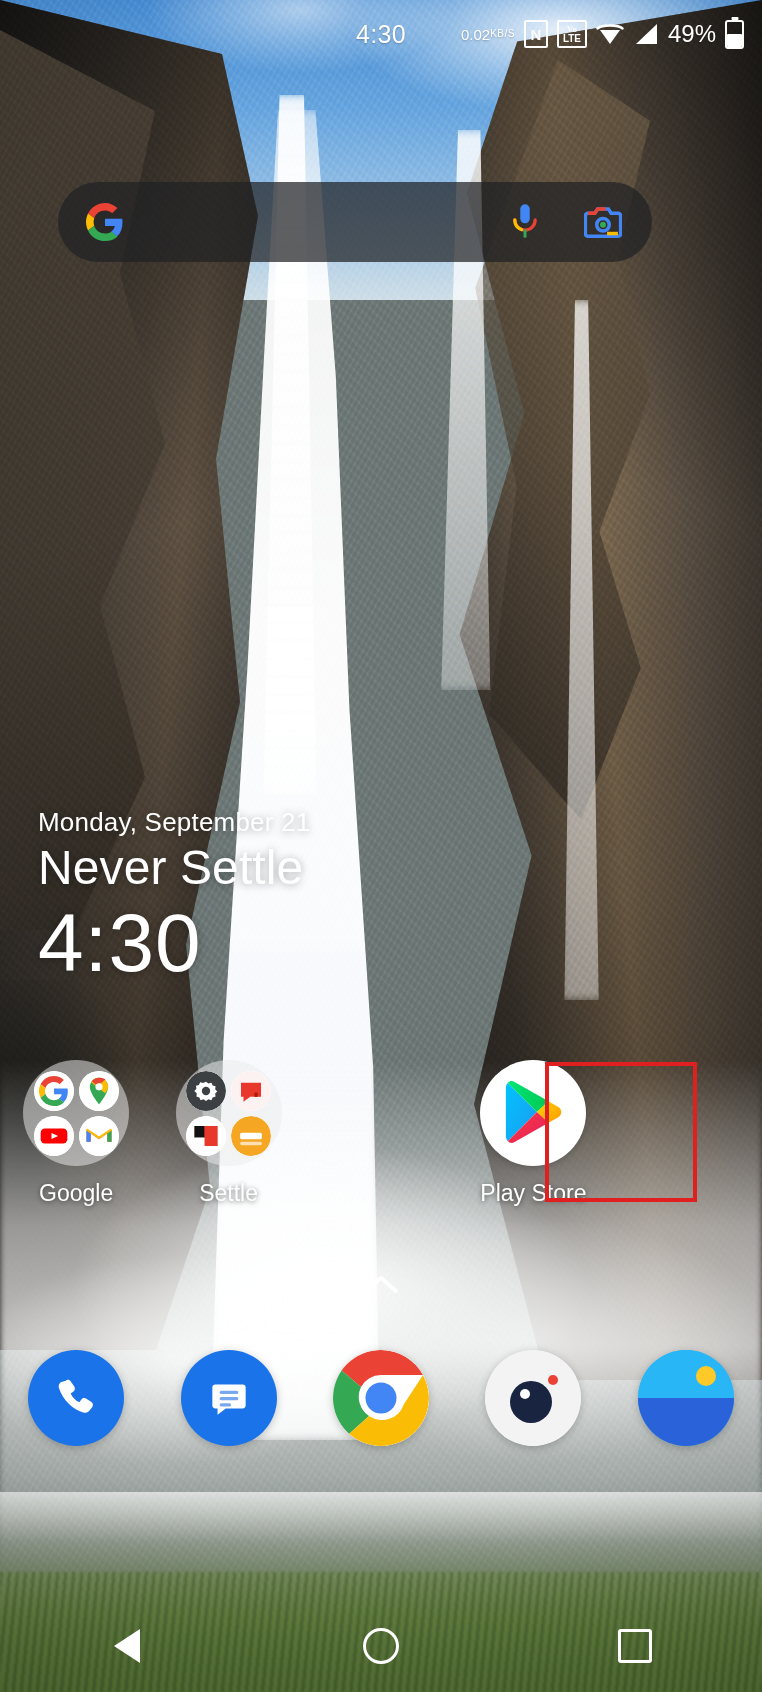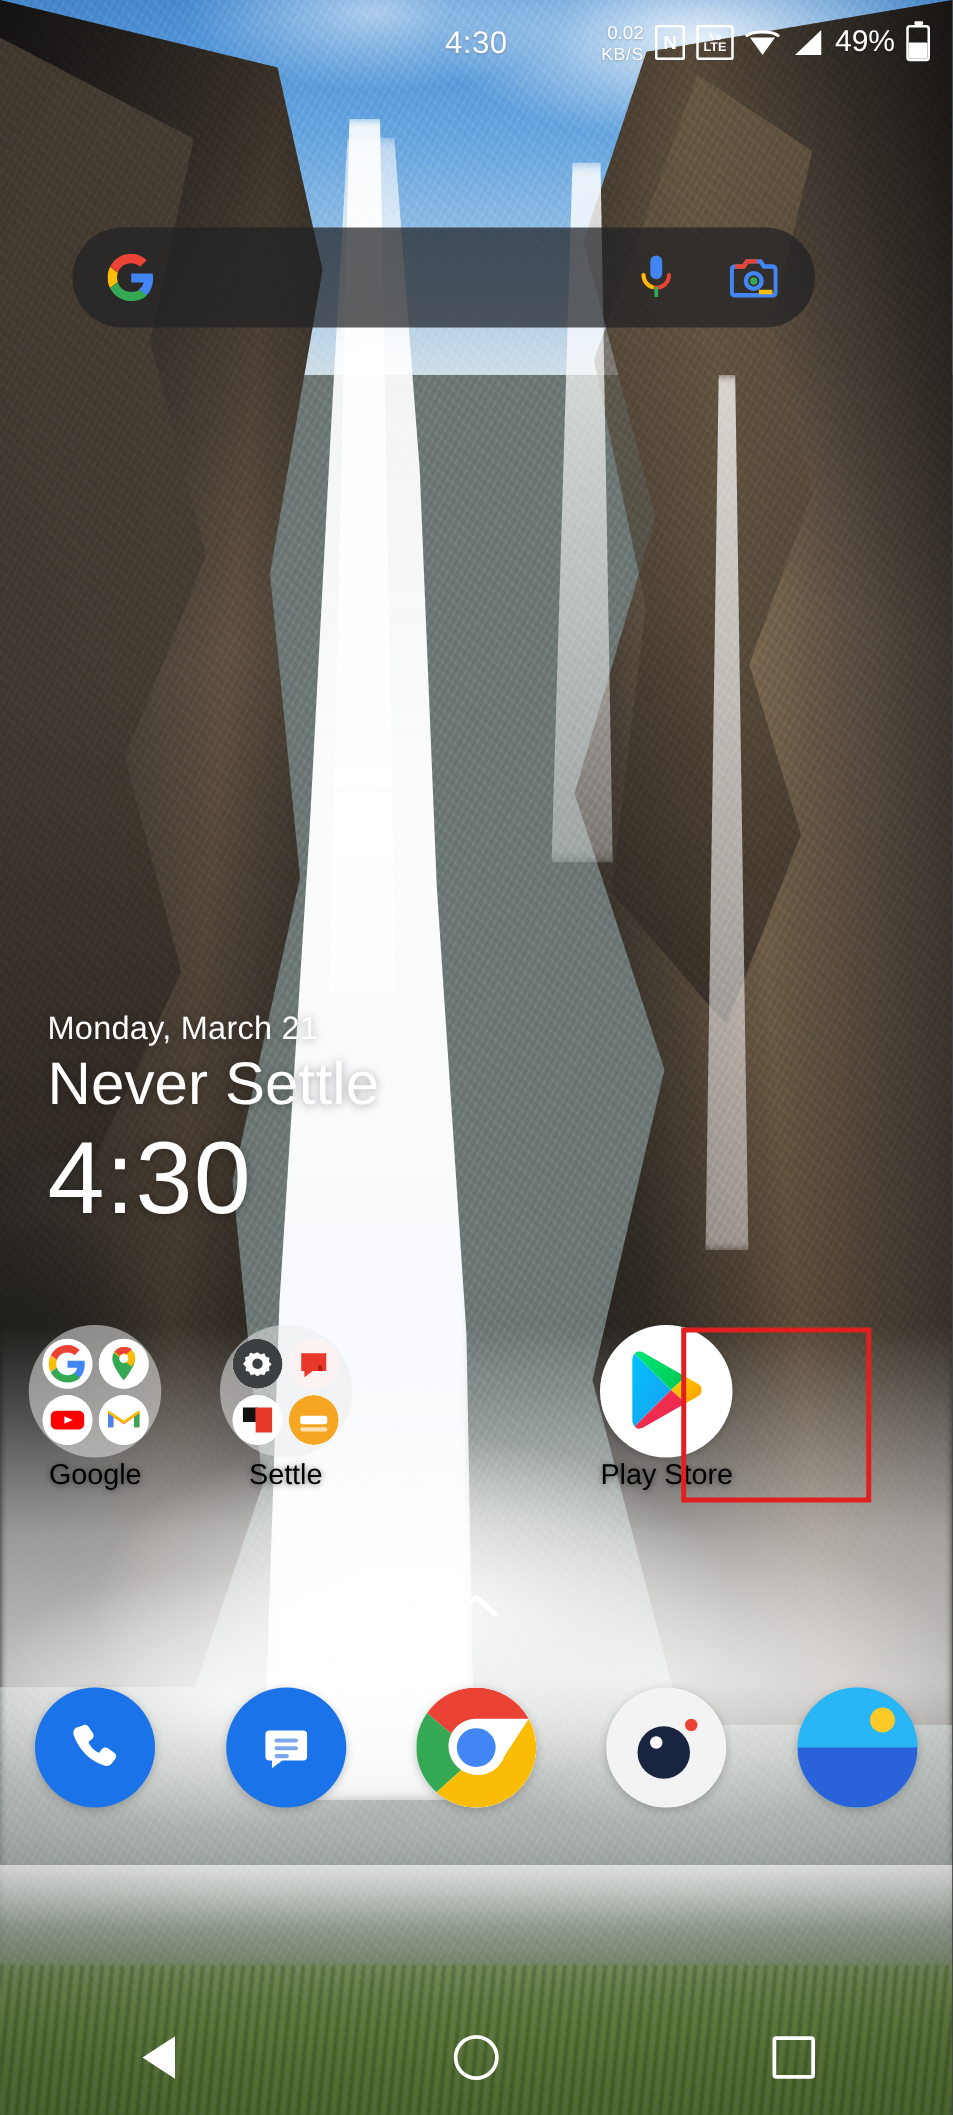--- a/index.html
+++ b/index.html
@@ -174,27 +174,27 @@
   }
   .sb-right {
     position: absolute;
     right: 18px;
     display: flex;
     align-items: center;
     gap: 9px;
   }
   .sb-speed {
     display: flex;
-    flex-direction: column;
-    align-items: flex-end;
+    flex-direction: row;
+    align-items: flex-start;
     line-height: 1;
     text-shadow: 0 1px 2px rgba(0,0,0,.25);
   }
   .sb-speed .v { font-size: 15px; }
-  .sb-speed .u { font-size: 14px; margin-top: 2px; letter-spacing: .5px; }
+  .sb-speed .u { font-size: 10px; margin-top: 2px; letter-spacing: .5px; }
   .sb-nfc {
     width: 20px; height: 24px;
     border: 2px solid #fff;
     border-radius: 2px;
     display: flex; align-items: center; justify-content: center;
     font-size: 15px; font-weight: bold; line-height: 1;
   }
   .sb-volte {
     width: 26px; height: 24px;
     border: 2px solid #fff;
@@ -288,21 +288,22 @@
     z-index: 12;
   }
   .appcell {
     width: 152.4px;
     display: flex;
     flex-direction: column;
     align-items: center;
   }
   .appcell.off { visibility: hidden; }
   .app-label {
-    color: #000000;
+    margin-top: 14px;
+    color: #ffffff;
     font-size: 23px;
     text-shadow: 0 1px 5px rgba(0,0,0,.55);
     white-space: nowrap;
   }
 
   
   .folder {
     width: 106px; height: 106px;
     border-radius: 50%;
     background: rgba(235,235,235,0.52);
@@ -473,21 +474,21 @@
       <path d="M3 6 h5 l2-3 h8 l2 3 h5 a2 2 0 0 1 2 2 v13 a2 2 0 0 1 -2 2 h-22 a2 2 0 0 1 -2 -2 v-13 a2 2 0 0 1 2 -2z" fill="none" stroke="#4285F4" stroke-width="2.6"></path>
       <path d="M1 14 h26" stroke="#34A853" stroke-width="0" fill="none"></path>
       <path d="M3 6 h5 l2-3 h6" fill="none" stroke="#EA4335" stroke-width="2.6"></path>
       <path d="M25 21 h-8" fill="none" stroke="#FBBC05" stroke-width="2.6"></path>
       <circle cx="14" cy="14.5" r="4.6" fill="none" stroke="#4285F4" stroke-width="2.6"></circle>
       <circle cx="14" cy="14.5" r="2.2" fill="#34A853"></circle>
     </svg>
   </div>
 
   <div class="widget">
-    <div class="w-date">Monday, March 21</div>
+    <div class="w-date">Monday, September 21</div>
     <div class="w-slogan">Never Settle</div>
     <div class="w-time">4:30</div>
   </div>
 
   <div class="approw">
 
     <div class="appcell">
       <div class="folder">
         <svg class="fi" viewBox="0 0 48 48">
           <circle cx="24" cy="24" r="24" fill="#fff"></circle>

